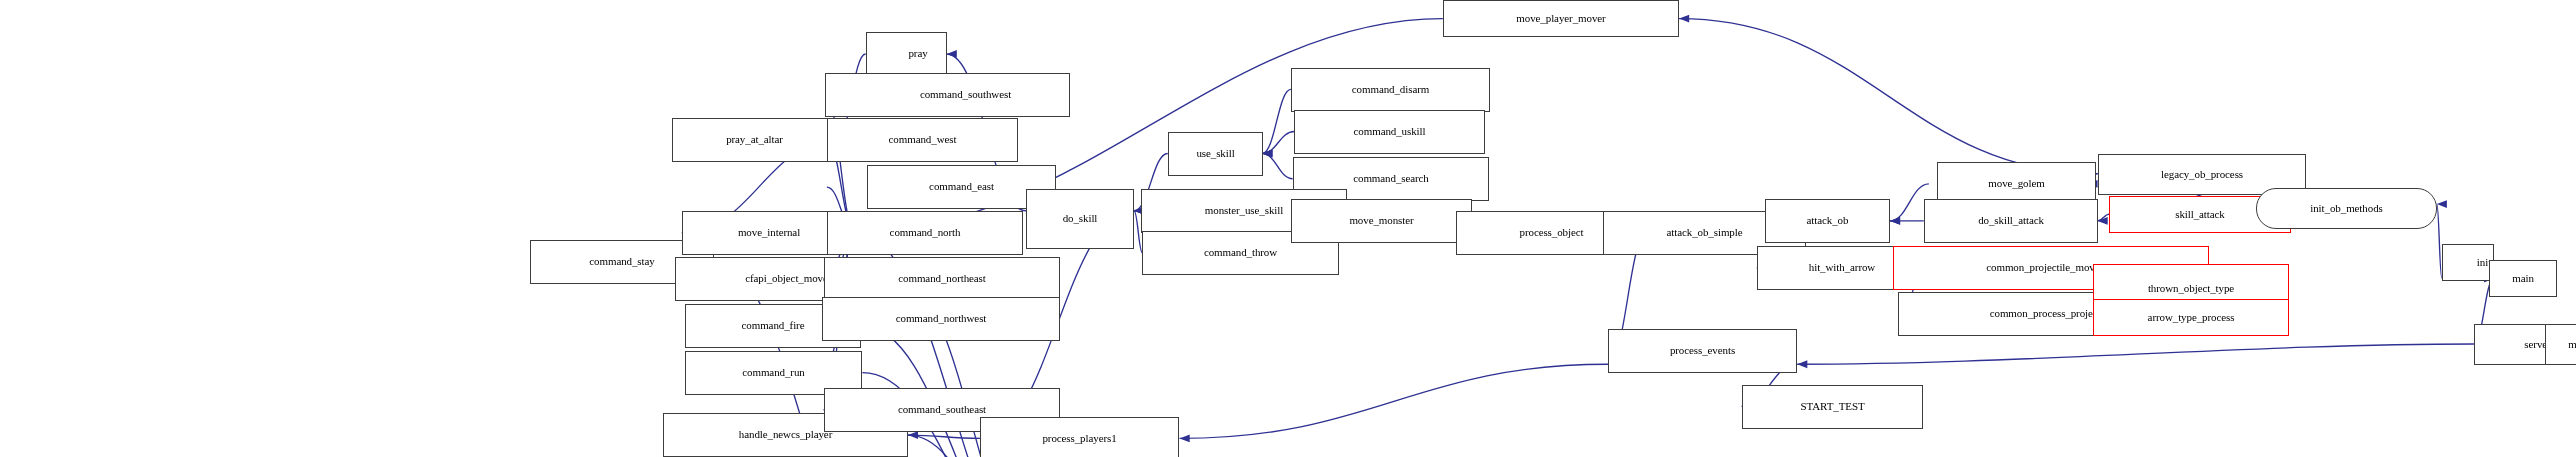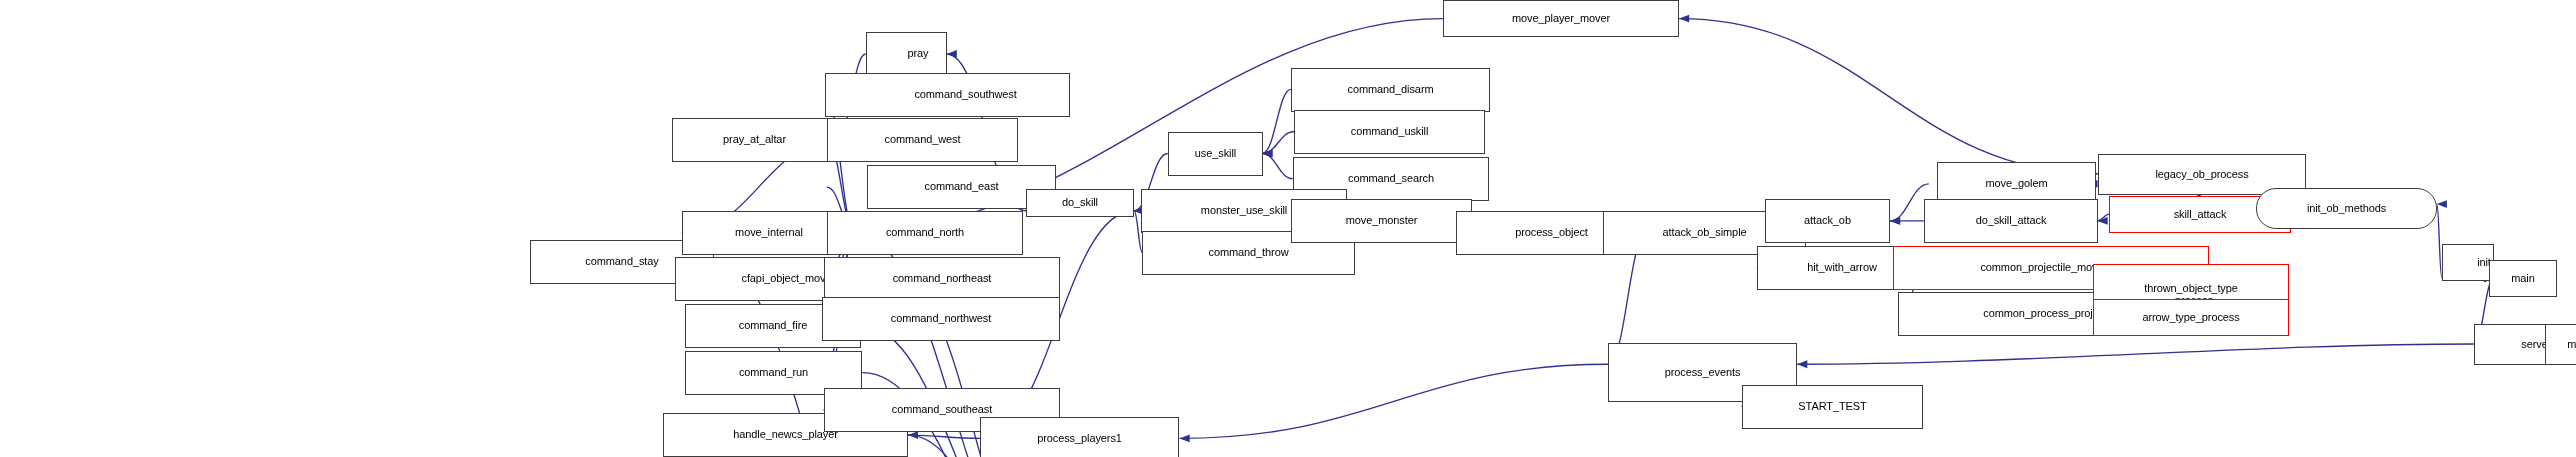--- a/index.html
+++ b/index.html
@@ -46,20 +46,21 @@
     white-space: pre-line;
     letter-spacing: -0.1px;
     z-index: 5;
   }
   .node-box.alert {
     border-color: #ff0000;
     border-width: 1.4px;
   }
   .node-label {
     pointer-events: none;
+    font-family: Liberation Serif, serif;
   }
 </style>
 </head>
 <body>
 
 <div id="graph-root">
 
   <svg class="graph-canvas" viewBox="0 0 3053 542" preserveAspectRatio="none" xmlns="http://www.w3.org/2000/svg">
     <g id="edges-group">
         <path d="M 352 692 C 305.2 692, 294.8 692, 248 692" class="edge-path"></path>
@@ -183,46 +184,46 @@
       <div class="node-box" style="left: 682px; top: 211px; width: 174px; height: 44px;"><span class="node-label">move_internal</span></div>
       <div class="node-box" style="left: 866px; top: 32px; width: 81px; height: 44px; padding-left: 23px;"><span class="node-label">pray</span></div>
       <div class="node-box" style="left: 825px; top: 73px; width: 245px; height: 44px; padding-left: 36px;"><span class="node-label">command_southwest</span></div>
       <div class="node-box" style="left: 827px; top: 118px; width: 191px; height: 44px;"><span class="node-label">command_west</span></div>
       <div class="node-box" style="left: 827px; top: 165px; width: 189px; height: 44px; margin-left: 40px;"><span class="node-label">command_east</span></div>
       <div class="node-box" style="left: 827px; top: 211px; width: 196px; height: 44px;"><span class="node-label">command_north</span></div>
       <div class="node-box" style="left: 824px; top: 257px; width: 236px; height: 44px;"><span class="node-label">command_northeast</span></div>
       <div class="node-box" style="left: 822px; top: 297px; width: 238px; height: 44px;"><span class="node-label">command_northwest</span></div>
       <div class="node-box" style="left: 827px; top: 343px; width: 194px; height: 44px; margin-top: 45px;"><span class="node-label">command_south</span></div>
       <div class="node-box" style="left: 824px; top: 388px; width: 236px; height: 44px;"><span class="node-label">command_southeast</span></div>
-      <div class="node-box" style="left: 1026px; top: 189px; width: 108px; height: 28px;"><span class="node-label">do_skill</span></div>
+      <div class="node-box" style="left: 1026px; top: 189px; width: 108px; height: 60px;"><span class="node-label">do_skill</span></div>
       <div class="node-box" style="left: 1168px; top: 132px; width: 95px; height: 44px;"><span class="node-label">use_skill</span></div>
       <div class="node-box" style="left: 1291px; top: 68px; width: 199px; height: 44px;"><span class="node-label">command_disarm</span></div>
       <div class="node-box" style="left: 1294px; top: 110px; width: 191px; height: 44px;"><span class="node-label">command_uskill</span></div>
       <div class="node-box" style="left: 1293px; top: 157px; width: 196px; height: 44px;"><span class="node-label">command_search</span></div>
       <div class="node-box" style="left: 1141px; top: 189px; width: 206px; height: 44px;"><span class="node-label">monster_use_skill</span></div>
-      <div class="node-box" style="left: 1142px; top: 231px; width: 213px; height: 44px;"><span class="node-label">command_throw</span></div>
+      <div class="node-box" style="left: 1142px; top: 231px; width: 197px; height: 44px;"><span class="node-label">command_throw</span></div>
       <div class="node-box" style="left: 1291px; top: 199px; width: 181px; height: 44px;"><span class="node-label">move_monster</span></div>
       <div class="node-box" style="left: 1456px; top: 211px; width: 191px; height: 44px;"><span class="node-label">process_object</span></div>
       <div class="node-box" style="left: 1603px; top: 211px; width: 203px; height: 44px;"><span class="node-label">attack_ob_simple</span></div>
       <div class="node-box" style="left: 1765px; top: 199px; width: 125px; height: 44px;"><span class="node-label">attack_ob</span></div>
       <div class="node-box" style="left: 1929px; top: 162px; width: 159px; height: 44px; margin-left: 8px;"><span class="node-label">move_golem</span></div>
       <div class="node-box" style="left: 1924px; top: 199px; width: 174px; height: 44px;"><span class="node-label">do_skill_attack</span></div>
       <div class="node-box" style="left: 1757px; top: 246px; width: 170px; height: 44px;"><span class="node-label">hit_with_arrow</span></div>
       <div class="node-box alert" style="left: 1893px; top: 246px; width: 316px; height: 44px;"><span class="node-label">common_projectile_move_on</span></div>
       <div class="node-box" style="left: 1898px; top: 292px; width: 305px; height: 44px;"><span class="node-label">common_process_projectile</span></div>
       <div class="node-box alert" style="left: 2093px; top: 236px; width: 196px; height: 61px; margin-top: 28px;"><span class="node-label">thrown_object_type
 _process</span></div>
       <div class="node-box alert" style="left: 2093px; top: 299px; width: 196px; height: 37px;"><span class="node-label">arrow_type_process</span></div>
       <div class="node-box" style="left: 2098px; top: 154px; width: 208px; height: 41px;"><span class="node-label">legacy_ob_process</span></div>
       <div class="node-box alert" style="left: 2109px; top: 196px; width: 182px; height: 37px;"><span class="node-label">skill_attack</span></div>
       <div class="node-box" style="left: 2256px; top: 188px; width: 181px; height: 41px; border-radius: 20px;"><span class="node-label">init_ob_methods</span></div>
       <div class="node-box" style="left: 2442px; top: 244px; width: 52px; height: 37px; padding-left: 32px;"><span class="node-label">init</span></div>
       <div class="node-box" style="left: 2489px; top: 260px; width: 68px; height: 37px;"><span class="node-label">main</span></div>
       <div class="node-box" style="left: 2474px; top: 324px; width: 154px; height: 41px;"><span class="node-label">server_main</span></div>
       <div class="node-box" style="left: 2545px; top: 324px; width: 68px; height: 41px;"><span class="node-label">main</span></div>
-      <div class="node-box" style="left: 1608px; top: 343px; width: 189px; height: 59px; justify-content: center;"><span class="node-label">process_events</span></div>
+      <div class="node-box" style="left: 1608px; top: 329px; width: 189px; height: 44px; justify-content: center;"><span class="node-label">process_events</span></div>
       <div class="node-box" style="left: 1742px; top: 385px; width: 181px; height: 44px;"><span class="node-label">START_TEST</span></div>
       <div class="node-box" style="left: 980px; top: 417px; width: 199px; height: 44px;"><span class="node-label">process_players1</span></div>
       <div class="node-box" style="left: 1443px; top: 0px; width: 236px; height: 37px;"><span class="node-label">move_player_mover</span></div>
     </div>
 
 </div>
 
 
 </body></html>

